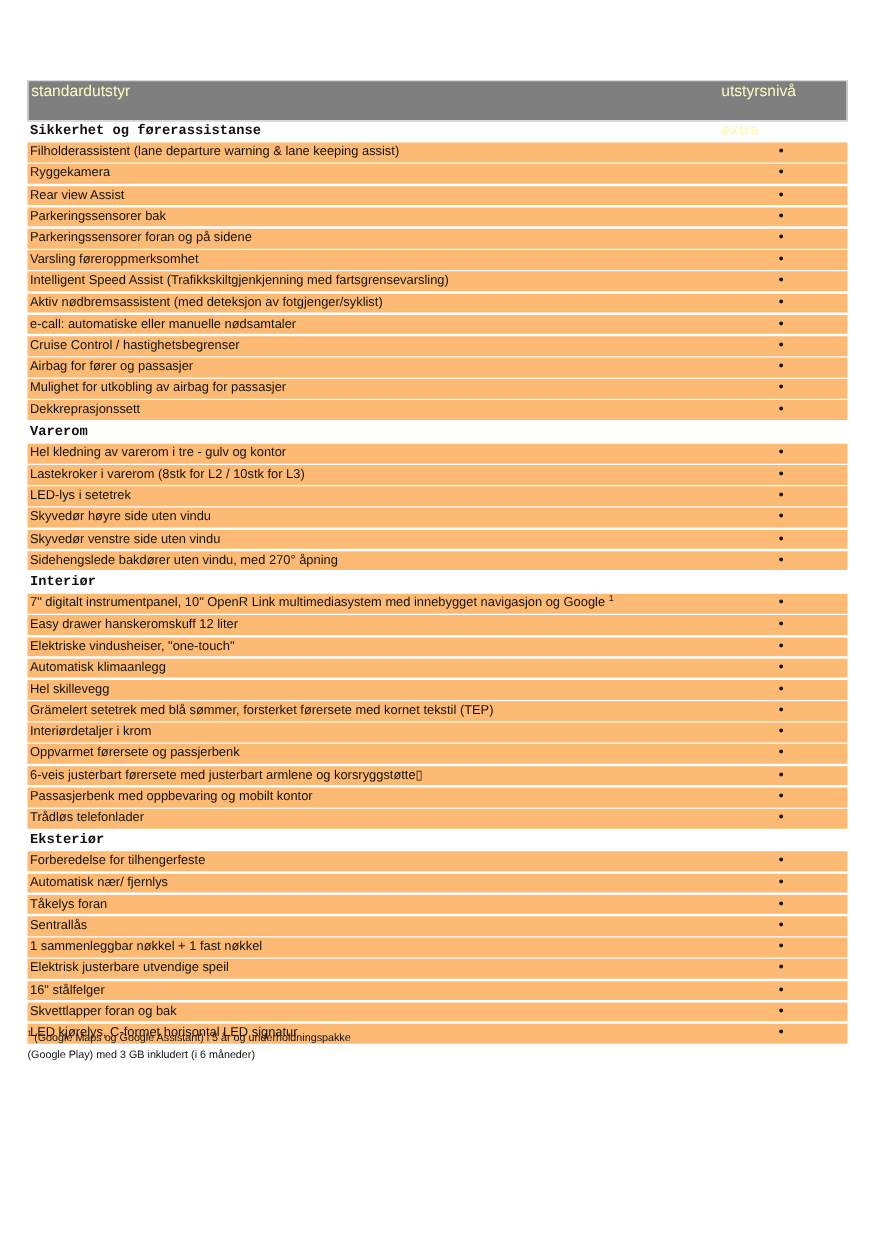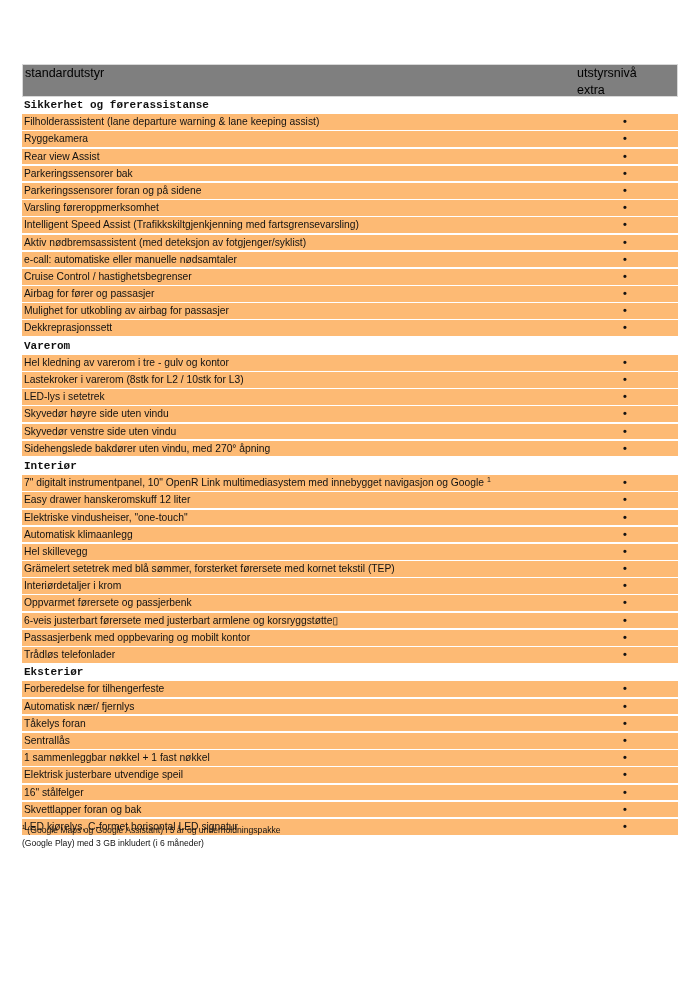--- a/index.html
+++ b/index.html
@@ -4,33 +4,33 @@
 <style>
   html, body { margin: 0; padding: 0; background: #ffffff; }
   body {
     width: 700px; height: 990px; position: relative; overflow: hidden;
     font-family: "Liberation Sans", sans-serif; color: #111;
   }
   .table {
     position: absolute; left: 22px; top: 64px; width: 656px;
   }
   .header {
-    background: #7f7f7f; color: #000000; height: 33px; position: relative;
+    background: #7f7f7f; color: #fef9c3; height: 33px; position: relative;
     border: 1px solid #d8d8d8;
     box-sizing: border-box;
     padding-left: 44px;
   }
   .header .col1 {
     position: absolute; left: 2px; top: 1px; font-size: 12.5px;
   }
   .header .col2 {
     position: absolute; right: 0; width: 100px; top: 1px; 
     font-size: 12.5px; line-height: 15px;
   }
-  .header .col2 .lvl { font-weight: normal; display: block; margin-top: 2px; }
+  .header .col2 .lvl { font-weight: bold; display: block; margin-top: 16px; }
   .section {
     height: 17.2px; line-height: 17.2px; font-size: 11px; font-weight: bold;
     padding-left: 2px; background: #ffffff; font-family: Liberation Mono, monospace;
   }
   .row {
     height: 15.7px; margin-bottom: 1.5px; line-height: 15.7px; font-size: 10.3px;
     background: #fdba74; position: relative; padding-left: 2px; white-space: nowrap;
   }
   .row .label { display: inline-block; }
   .row .sup { font-size: 7px; vertical-align: super; line-height: 0; margin-left: 3px; }

